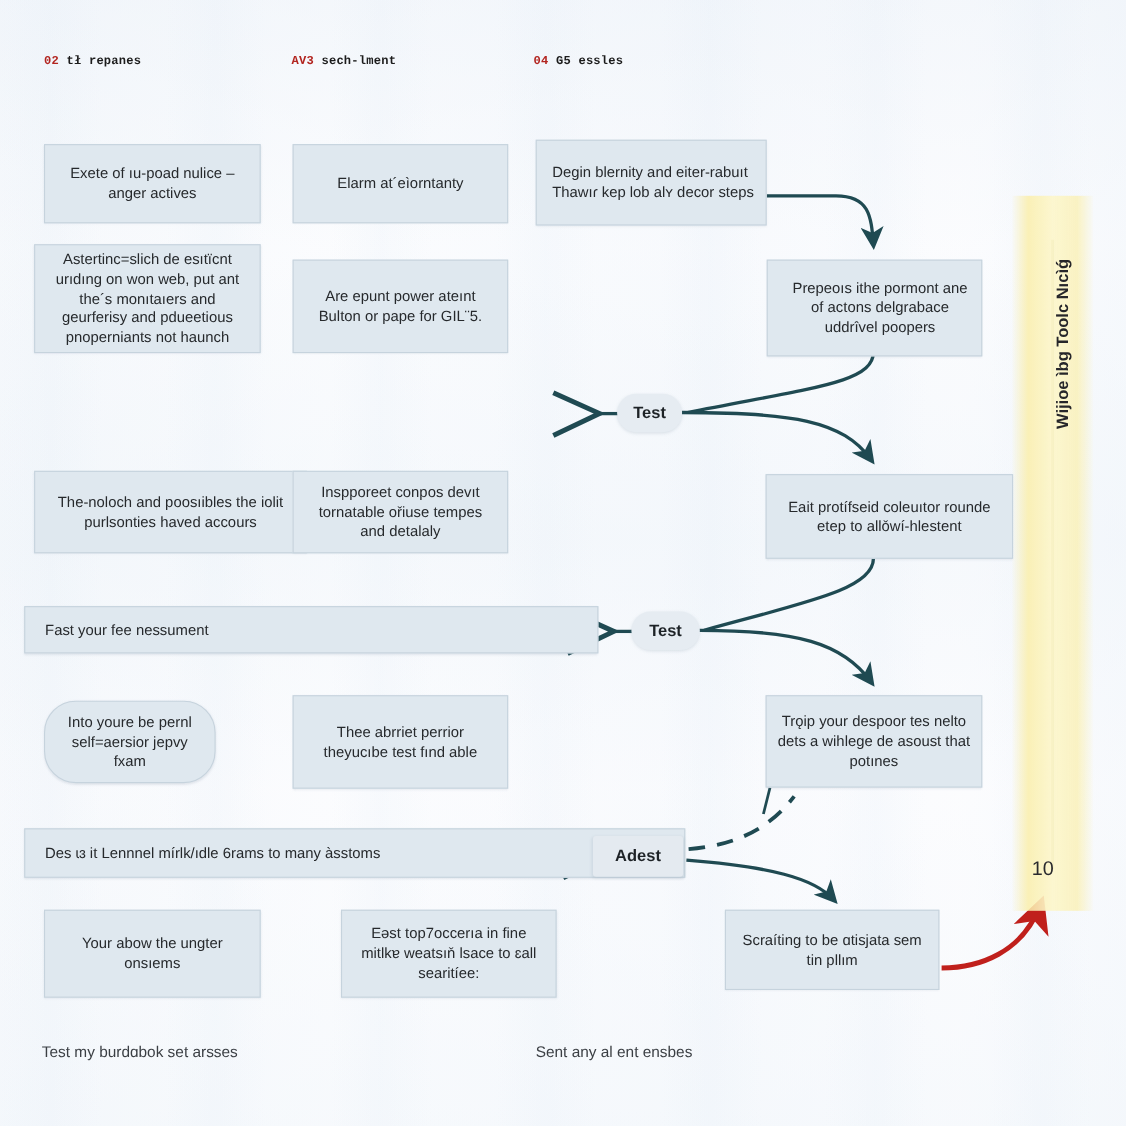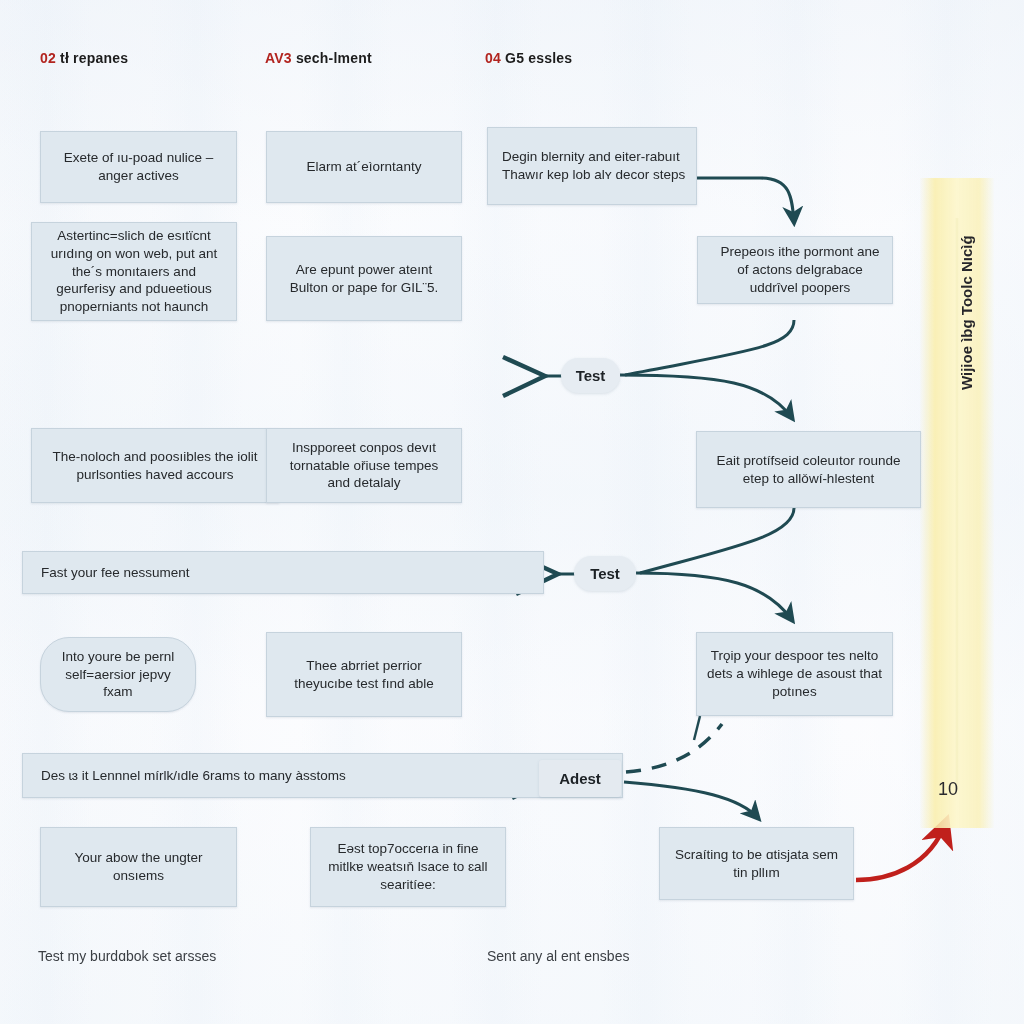--- a/index.html
+++ b/index.html
@@ -40,25 +40,26 @@
     left: 0; top: 0;
     width: 1024px;
     height: 1024px;
     z-index: 1;
     pointer-events: none;
   }
 
   .col-head {
     position: absolute;
     z-index: 3;
-    font-size: 14px;
+    font-size: 11px;
     font-weight: 700;
     color: #1c1c1c;
     letter-spacing: .2px;
     white-space: nowrap;
+    font-family: Liberation Mono, monospace;
   }
   .col-head .hnum {
     color: #b2241f;
     font-weight: 700;
   }
 
   .node {
     position: absolute;
     z-index: 3;
     box-sizing: border-box;
@@ -214,21 +215,21 @@
   <div class="node wide-left" style="left:22px; top:753px; width:601px; height:45px;">Des ɩɜ it Lennnel mírlk/ıdle 6rams to many àsstoms</div>
   <div class="node" style="left:40px; top:827px; width:197px; height:80px;">Your abow the ungter onsıems</div>
 
   <div class="node" style="left:266px; top:131px; width:196px; height:72px;">Elarm at´eìorntanty</div>
   <div class="node" style="left:266px; top:236px; width:196px; height:85px;">Are epunt power ateınt Bulton or pape for GIL¨5.</div>
   <div class="node" style="left:266px; top:428px; width:196px; height:75px;">Inspporeet conpos devıt tornatable ořiuse tempes and detalaly</div>
   <div class="node" style="left:266px; top:632px; width:196px; height:85px;">Thee abrriet perrior theyucıbe test fınd able</div>
   <div class="node" style="left:266px; top:827px; width:196px; height:80px;margin-left:44px;">Eəst top7occerıa in fine mitlkɐ weatsıň lsace to ɛall searitíee:</div>
 
   <div class="node pad-left-text" style="left:487px; top:127px; width:210px; height:78px;">Degin blernity and eiter-rabuıt Thawıɾ kep lob alʏ decor steps</div>
-  <div class="node" style="left:697px; top:236px; width:196px; height:68px;padding-left:20px;">Prepeoıs ithe pormont ane of actons delgrabace uddrîvel poopers</div>
+  <div class="node" style="left:697px; top:236px; width:196px; height:88px;padding-left:20px;">Prepeoıs ithe pormont ane of actons delgrabace uddrîvel poopers</div>
   <div class="node" style="left:696px; top:431px; width:225px; height:77px;">Eait protífseid coleuıtor rounde etep to allǒwí-hlestent</div>
   <div class="node" style="left:696px; top:632px; width:197px; height:84px;">Trǫip your despoor tes nelto dets a wihlege de asoust that potınes</div>
   <div class="node" style="left:659px; top:827px; width:195px; height:73px;">Scraíting to be ɑtisjata sem tin pllım</div>
 
   <div class="decision" style="left:561px; top:358px; width:59px; height:35px;">Test</div>
   <div class="decision" style="left:574px; top:556px; width:62px; height:35px;">Test</div>
   <div class="decision square" style="left:539px; top:760px; width:82px; height:37px;">Adest</div>
 
   <div class="footnote" style="left:38px; top:948px;">Test my burdɑbok set arsses</div>
   <div class="footnote" style="left:487px; top:948px;">Sent any al ent ensbes</div>

